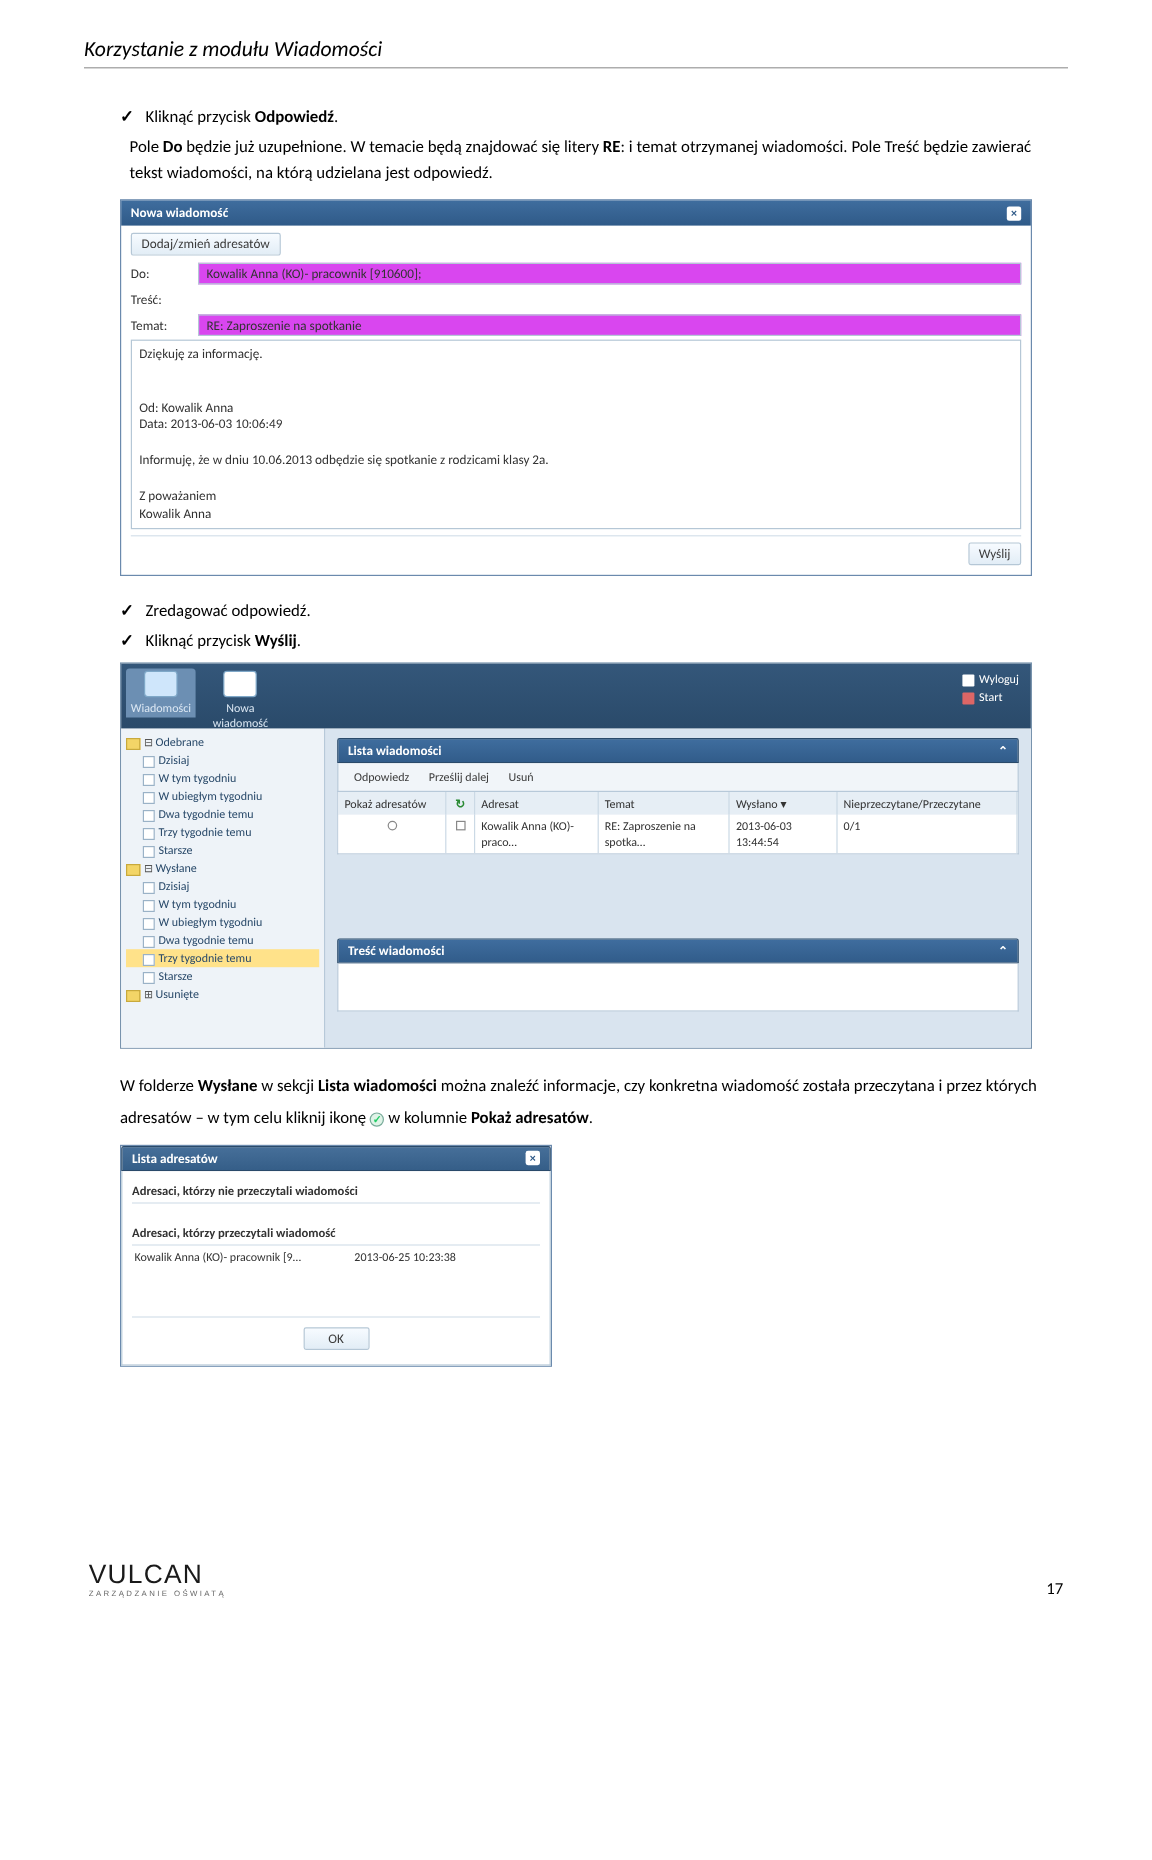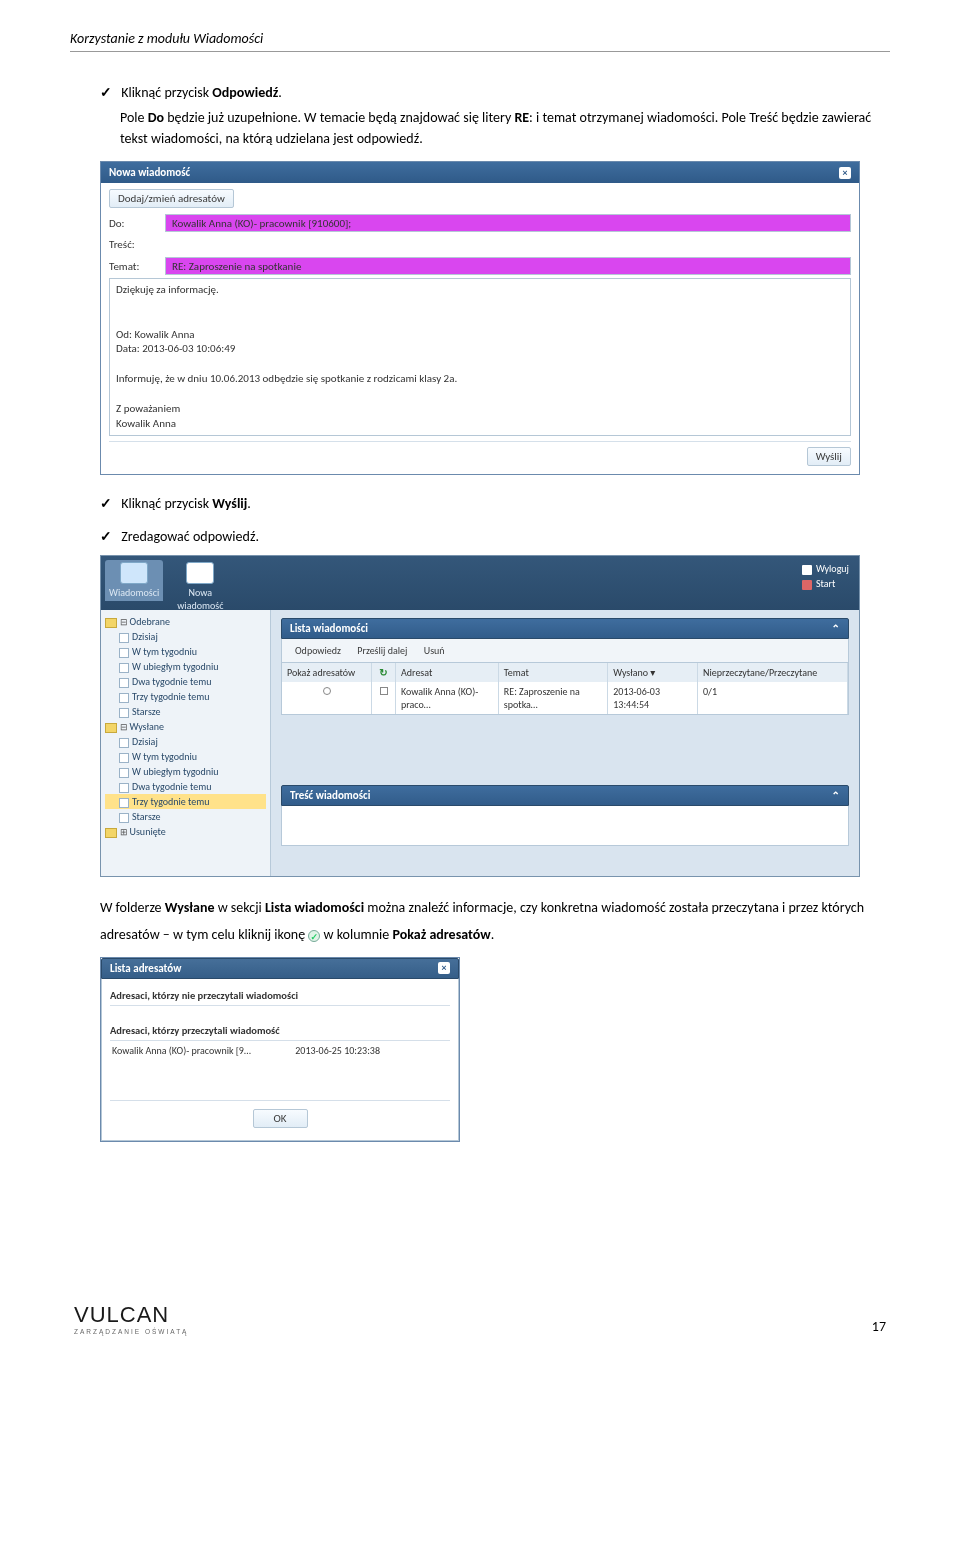--- a/index.html
+++ b/index.html
@@ -11,21 +11,21 @@
     padding: 0;
     background: #fff;
     width: 960px;
   }
   .page {
     padding: 30px 70px 20px 70px;
     position: relative;
   }
   .header-title {
     font-style: italic;
-    font-size: 14px;
+    font-size: 18px;
     margin-bottom: 4px;
   }
   .hr {
     border: none;
     border-top: 1px solid #999;
     margin: 0 0 30px 0;
   }
   .body-text {
     margin: 12px 0 4px 30px;
     line-height: 1.5;
@@ -240,21 +240,21 @@
 <body>
 
 <div class="page">
   <div class="header-title">Korzystanie z modułu Wiadomości</div>
   <hr class="hr">
 
   <div class="body-text">
     <span class="check"></span>
     <span>Kliknąć przycisk </span><b>Odpowiedź</b><span>.</span>
   </div>
-  <div class="body-text-nomargin" style="margin-left:50px">
+  <div class="body-text-nomargin" style="margin-left:38px">
     <span>Pole </span><b>Do</b><span> będzie już uzupełnione. W temacie będą znajdować się litery </span><b>RE</b><span>: i temat otrzymanej wiadomości. Pole Treść będzie zawierać tekst wiadomości, na którą udzielana jest odpowiedź.</span>
   </div>
 
   <div class="shot s1">
     <div class="s1-titlebar">
       <span>Nowa wiadomość</span>
       <span class="s1-close">×</span>
     </div>
     <div class="s1-body">
       <span class="s1-btn">Dodaj/zmień adresatów</span>
@@ -278,27 +278,27 @@
 Informuję, że w dniu 10.06.2013 odbędzie się spotkanie z rodzicami klasy 2a.
 
 Z poważaniem
 Kowalik Anna</div>
       <div class="s1-footer">
         <span class="s1-btn">Wyślij</span>
       </div>
     </div>
   </div>
 
+  <div class="body-text">
+    <span class="check"></span>
+    <span>Zredagować odpowiedź.</span>
+  </div>
   <div class="body-text" style="margin-top:4px">
     <span class="check"></span>
     <span>Kliknąć przycisk </span><b>Wyślij</b><span>.</span>
-  </div>
-  <div class="body-text">
-    <span class="check"></span>
-    <span>Zredagować odpowiedź.</span>
   </div>
 
   <div class="shot s2">
     <div class="s2-topbar">
       <div class="s2-tile sel">
         <div class="s2-tile-icon"></div>
         <span>Wiadomości</span>
       </div>
       <div class="s2-tile">
         <div class="s2-tile-icon white"></div>

